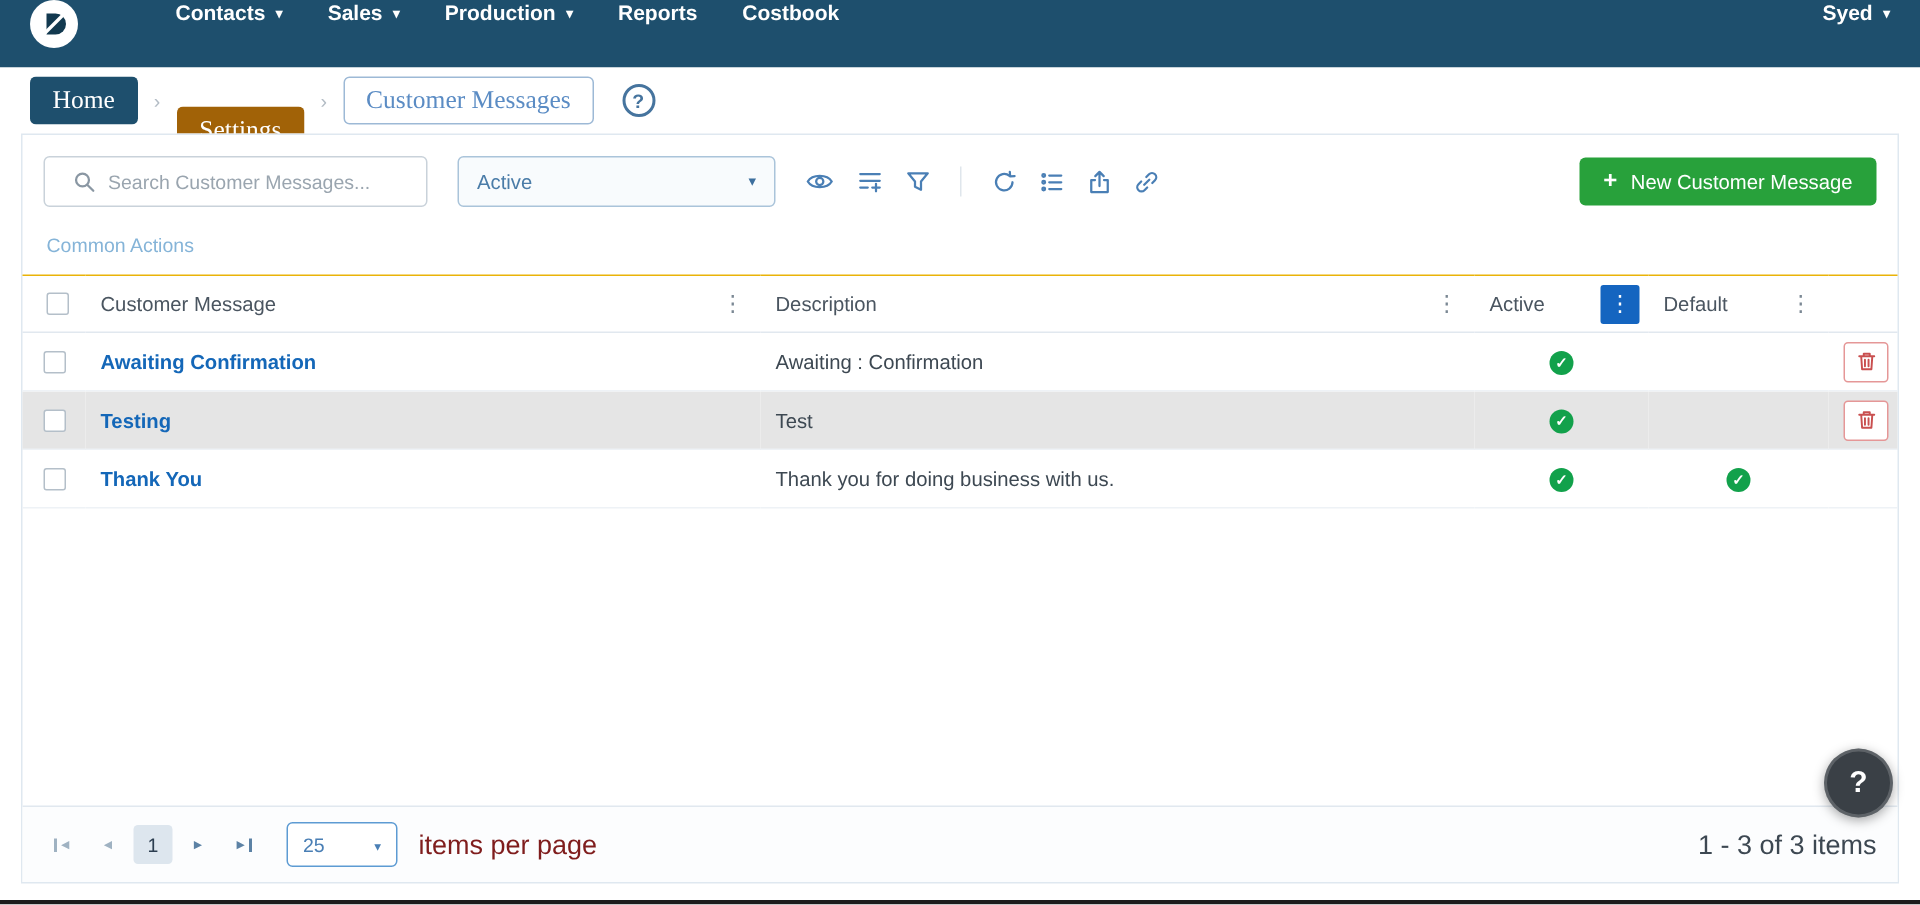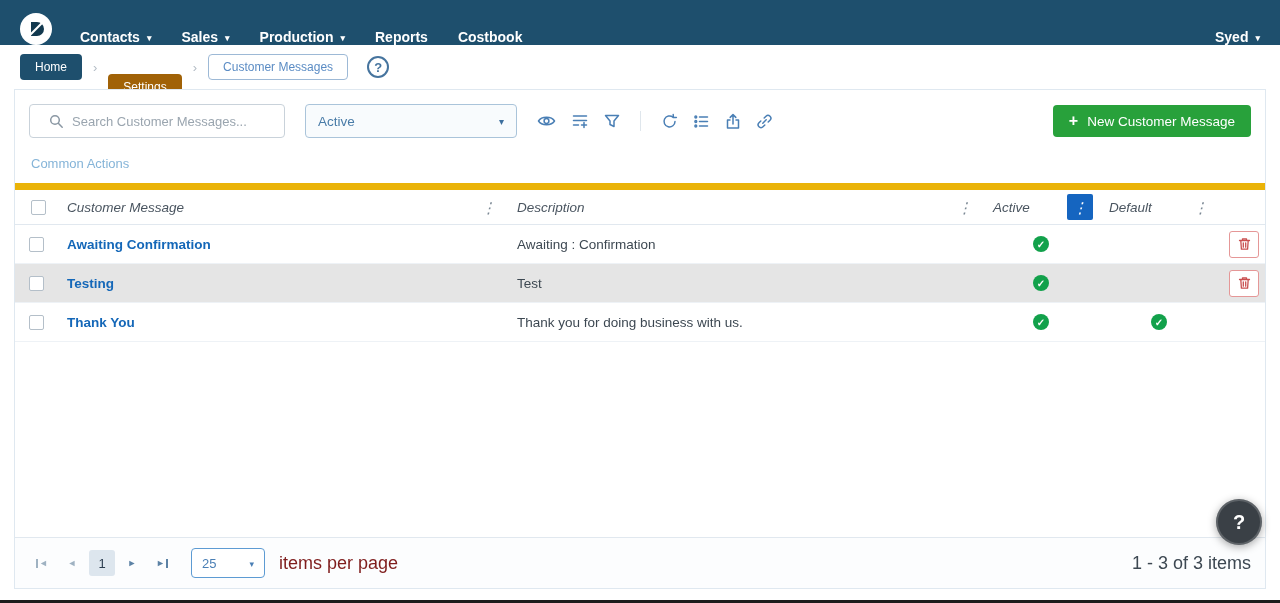--- a/index.html
+++ b/index.html
@@ -2,30 +2,30 @@
 <html><head>
 <meta charset="utf-8">
 <style>
   * { box-sizing: border-box; margin: 0; padding: 0; }
   html,body { width:1280px; height:603px; overflow:hidden; }
   body { font-family:"Liberation Sans", sans-serif; background:#fff; position:relative; }
 
   .screen { width:1280px; height:603px; display:flex; flex-direction:column; position:relative; background:#fff; }
 
   
-  .topnav { height:45px; background:#1e4f6d; display:flex; align-items:flex-end; padding:0 20px; flex-shrink:0; }
+  .topnav { height:45px; background:#1e4f6d; display:flex; align-items:flex-start; padding:0 20px; flex-shrink:0;gap:37px; }
   .brand { width:32px; height:32px; border-radius:50%; background:#fff; display:flex; align-items:center; justify-content:center; margin-right:28px; cursor:pointer; flex-shrink:0; }
   .nav-items { display:flex; align-items:center; gap:30px; }
   .nav-item { color:#fff; font-size:14px; font-weight:600; display:flex; align-items:center; gap:7px; cursor:pointer; white-space:nowrap; }
   .caret { font-size:9px; line-height:1; position:relative; top:1px; }
   .user-menu { margin-left:auto; }
 
   
   .breadcrumb-row { height:44px; display:flex; align-items:center; padding:0 20px; gap:11px; background:#fff; flex-shrink:0; }
-  .crumb { font-family:Liberation Sans, sans-serif; font-size:12px; padding:5px 14px; border-radius:4px; border:1px solid transparent; cursor:pointer; }
+  .crumb { font-family:Liberation Serif, serif; font-size:17px; padding:5px 14px; border-radius:4px; border:1px solid transparent; cursor:pointer; }
   .crumb.dark { background:#1e4f6d; color:#fff; }
   .crumb.blue { background:#a16207; color:#fff;margin-top:40px; }
   .crumb.outline { background:#fff; color:#5b8cc4; border-color:#9db9d6; }
   .sep { color:#b3bcc5; font-size:13px; }
   .help-circle { width:22px; height:22px; border:2px solid #46749e; border-radius:50%; color:#46749e; display:flex; align-items:center; justify-content:center; font-size:13px; font-weight:700; margin-left:8px; cursor:pointer; }
 
   
   .panel { flex:1; margin:0 14px 14px; border:1px solid #dfe8f0; display:flex; flex-direction:column; background:#fff; min-height:0; }
 
   .toolbar { display:flex; align-items:center; padding:14px 14px 8px; }
@@ -42,21 +42,21 @@
   .v-divider { width:1px; height:20px; background:#dfe6ec; margin:0 5px; }
 
   .btn-new { margin-left:auto; background:#28a13b; color:#fff; border:none; border-radius:4px; height:32px; padding:0 16px; font-size:13.5px; display:flex; align-items:center; gap:9px; cursor:pointer; font-family:inherit; }
   .btn-new .plus { font-size:16px; font-weight:700; line-height:1; }
 
   .common-actions { color:#85b4d8; font-size:13px; padding:10px 16px 12px; cursor:pointer; width:fit-content; }
 
   
   table { width:100%; border-collapse:collapse; table-layout:fixed; font-size:13.5px; }
   col.c1 { width:42px; } col.c3 { width:476px; } col.c4 { width:116px; } col.c5 { width:120px; } col.c6 { width:46px; }
-  th { height:38px; border-top:7px solid #eab308; border-bottom:1px solid #e1e8ef; font-weight:400; color:#4a5560; text-align:left; padding:0 6px 0 10px;font-style:italic; }
+  th { height:38px; border-top:1px solid #eab308; border-bottom:1px solid #e1e8ef; font-weight:400; color:#4a5560; text-align:left; padding:0 6px 0 10px; }
   .th-inner { display:flex; align-items:center; justify-content:space-between; }
   .kebab { color:#7b8894; font-size:15px; cursor:pointer; padding:0 5px; line-height:1; }
   .kebab.active-col { background:#1565c0; color:#fff; width:26px; height:26px; display:flex; align-items:center; justify-content:center; border-radius:2px; padding:0; }
   td { height:39px; border-bottom:1px solid #eef2f6; padding:0 10px; }
   tr.alt td { background:#e5e5e5; }
   .cell-center { text-align:center; }
   .checkbox { display:inline-block; width:15px; height:15px; border:1px solid #b4bfc9; border-radius:2px; background:#fff; cursor:pointer; vertical-align:middle; }
   .row-link { color:#1467b8; font-weight:600; text-decoration:none; cursor:pointer; }
   .c-desc { color:#3d4852; }
   .check-badge { display:inline-flex; width:16px; height:16px; border-radius:50%; background:#12a14b; color:#fff; font-size:10px; align-items:center; justify-content:center; font-weight:700; }

